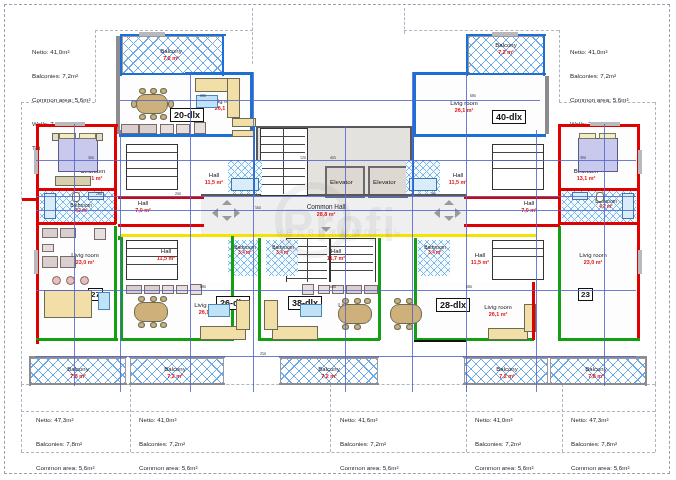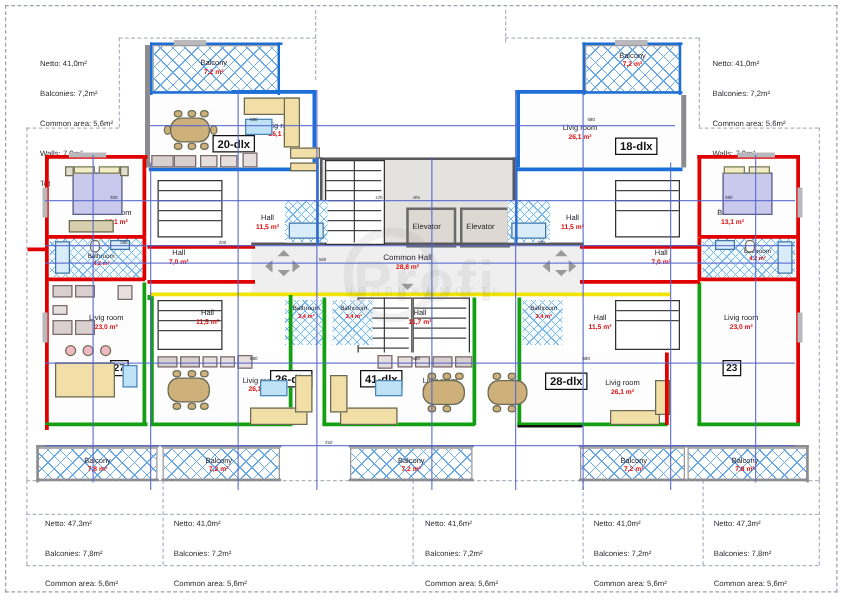--- a/index.html
+++ b/index.html
@@ -250,21 +250,21 @@
   <div class="ab w-lgray" style="left:492px;top:32px;width:26px;height:4px;"></div>
 
   <div class="lbl" style="left:481px;top:42px;width:50px;">
     <span>Balcony</span>
     <span class="area">7,2 m²</span>
   </div>
   <div class="lbl" style="left:440px;top:100px;width:48px;">
     <span>Livig room</span>
     <span class="area">26,1 m²</span>
   </div>
-  <div class="tag" style="left:492px;top:110px;">18-dlx</div>
+  <div class="tag" style="left:492px;top:110px;">40-dlx</div>
 
   <div class="ab fill-room" style="left:40px;top:128px;width:74px;height:60px;"></div>
   <div class="ab hatch-b" style="left:40px;top:190px;width:74px;height:32px;"></div>
   <div class="ab fill-room" style="left:40px;top:226px;width:74px;height:112px;"></div>
   <div class="ab hatch" style="left:30px;top:358px;width:96px;height:26px;border:1px solid #9a9a9a;"></div>
 
   <div class="ab w-red" style="left:36px;top:124px;width:82px;height:3px;"></div>
   <div class="ab w-red" style="left:36px;top:124px;width:3px;height:216px;"></div>
   <div class="ab w-red" style="left:36px;top:188px;width:80px;height:2.6px;"></div>
   <div class="ab w-red" style="left:36px;top:222px;width:80px;height:2.6px;"></div>
@@ -528,21 +528,21 @@
     <span class="area">3,4 m²</span>
   </div>
   <div class="lbl" style="left:330px;top:302px;width:44px;">
     <span>Livig room</span>
     <span class="area">26,4 m²</span>
   </div>
   <div class="lbl" style="left:306px;top:366px;width:46px;">
     <span>Balcony</span>
     <span class="area">7,2 m²</span>
   </div>
-  <div class="tag" style="left:288px;top:296px;">41-dlx</div>
+  <div class="tag" style="left:288px;top:296px;">38-dlx</div>
 
   <div class="fu appl ab" style="left:302px;top:284px;width:12px;height:11px;"></div>
   <div class="fu appl ab" style="left:318px;top:285px;width:12px;height:9px;"></div>
   <div class="fu appl ab" style="left:332px;top:285px;width:12px;height:9px;"></div>
   <div class="fu kitch ab" style="left:346px;top:285px;width:16px;height:9px;"></div>
   <div class="fu kitch ab" style="left:364px;top:285px;width:14px;height:9px;"></div>
   <div class="fu table ab" style="left:338px;top:304px;width:34px;height:20px;border-radius:9px;"></div>
   <div class="fu chair ab" style="left:342px;top:298px;width:7px;height:6px;"></div>
   <div class="fu chair ab" style="left:354px;top:298px;width:7px;height:6px;"></div>
   <div class="fu chair ab" style="left:364px;top:298px;width:7px;height:6px;"></div>

